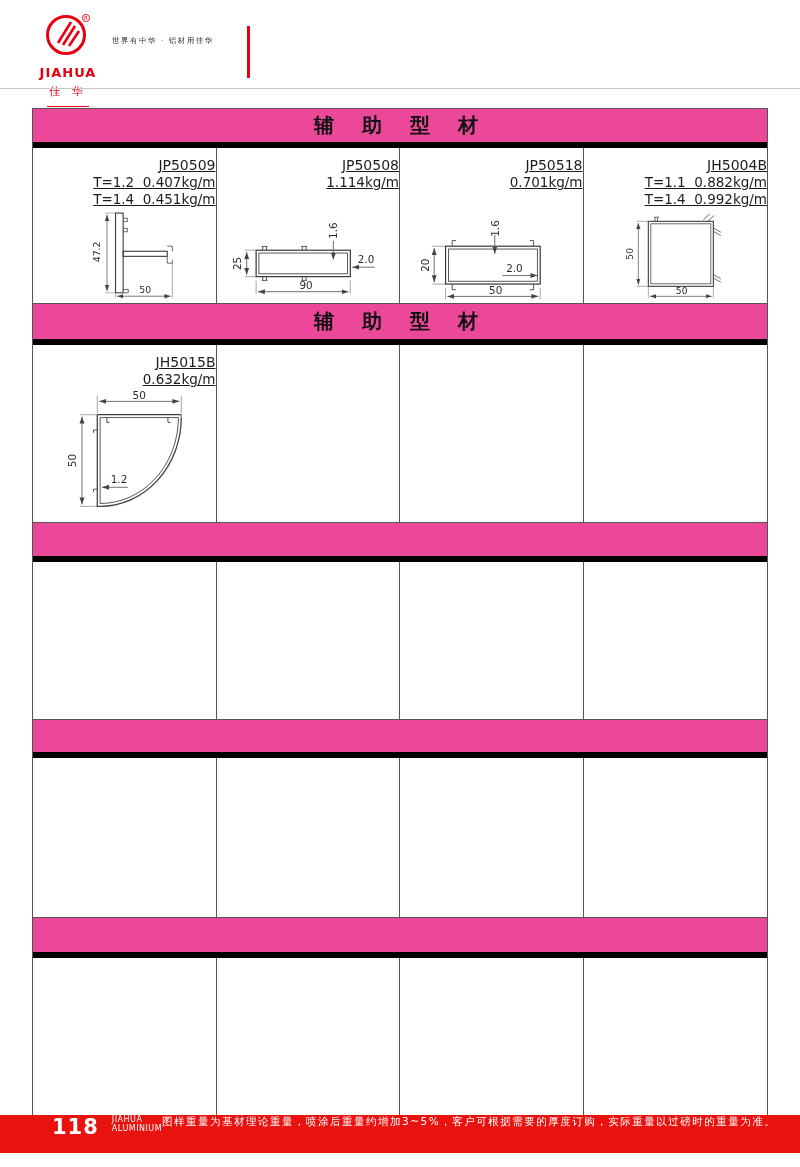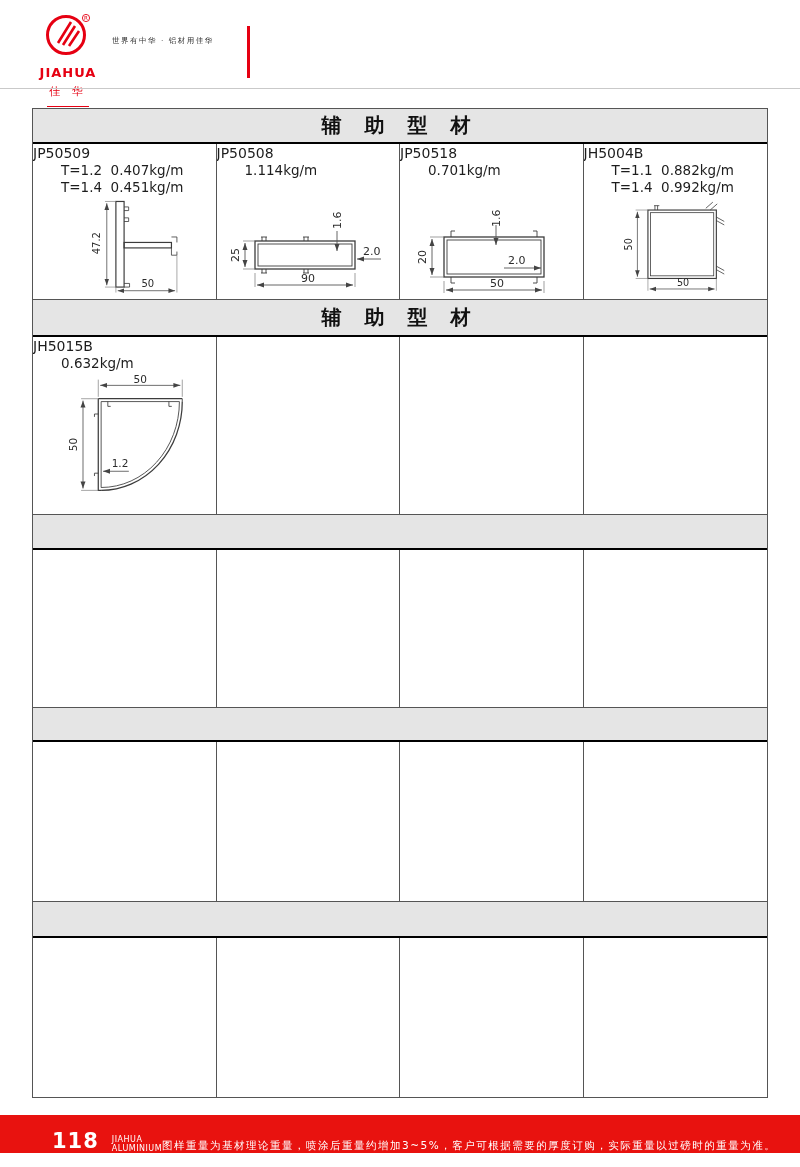--- a/index.html
+++ b/index.html
@@ -16,41 +16,41 @@
   .company{font-size:33px;font-weight:bold;letter-spacing:1px;color:#111;white-space:nowrap;}
   .tagline{font-size:7.5px;color:#333;letter-spacing:1.5px;margin-top:18px;white-space:nowrap;}
   .red-divider{position:absolute;left:247px;top:26px;width:3px;height:52px;background:#e60012;}
   .titles{position:absolute;left:262px;top:24px;}
   .title{font-size:25px;font-weight:bold;color:#111;white-space:nowrap;}
   .subtitle{font-size:10.5px;color:#222;margin-top:4px;letter-spacing:0.4px;white-space:nowrap;}
   .hdr-rule{position:absolute;top:88px;left:0;width:800px;height:1px;background:#c9c9c9;}
 
   
   .tbl{position:absolute;top:108px;left:32px;width:736px;border:1px solid #555;box-sizing:border-box;}
-  .band{background:#e5e5e5;border-top:1px solid #555;border-bottom:2px solid #000000;
-        display:flex;align-items:center;justify-content:center;}
+  .band{background:#ec4899;border-top:1px solid #555;border-bottom:6px solid #000000;
+        display:flex;align-items:center;justify-content:center;font-family:Liberation Mono, monospace;}
   .band:first-child{border-top:none;}
   .band-label{font-size:20px;font-weight:bold;letter-spacing:8px;color:#111;}
   .row{display:flex;}
   .cell{flex:1 1 25%;border-right:1px solid #555;box-sizing:border-box;position:relative;
-        display:flex;flex-direction:column;align-items:flex-start;padding-top:1px;overflow:hidden;}
+        display:flex;flex-direction:column;align-items:flex-end;padding-top:9px;overflow:hidden;text-decoration:underline;}
   .cell:last-child{border-right:none;}
   .code{font-size:14px;color:#1d1d1d;line-height:17px;}
   .wline{font-size:13.5px;color:#1d1d1d;line-height:17px;white-space:pre;margin-left:28px;}
 
   svg.draw{display:block;}
   .prof{stroke:#3c3c3c;stroke-width:1.3;fill:none;}
   .profth{stroke:#3c3c3c;stroke-width:0.9;fill:none;}
   .dim{stroke:#555;stroke-width:0.9;fill:none;}
   .ext{stroke:#777;stroke-width:0.7;fill:none;}
   .dtxt{font-size:11px;fill:#2b2b2b;}
 
   
   .ftr{position:absolute;top:1115px;left:0;width:800px;height:38px;background:#e8120f;
-       display:flex;align-items:flex-end;color:#fff;}
+       display:flex;align-items:flex-start;color:#fff;}
   .pgnum{font-size:21px;font-weight:bold;margin-left:52px;letter-spacing:1px;}
   .ftr-sep{width:1px;height:18px;background:#ffffff;margin:0 7px 0 6px;}
   .ftr-brand{font-size:8px;line-height:9px;letter-spacing:0.5px;}
   .ftr-note{margin-left:auto;margin-right:36px;font-size:10.5px;letter-spacing:1.5px;white-space:nowrap;}
 </style>
 </head>
 <body>
 
 <svg width="0" height="0" style="position:absolute" aria-hidden="true">
   <defs>

